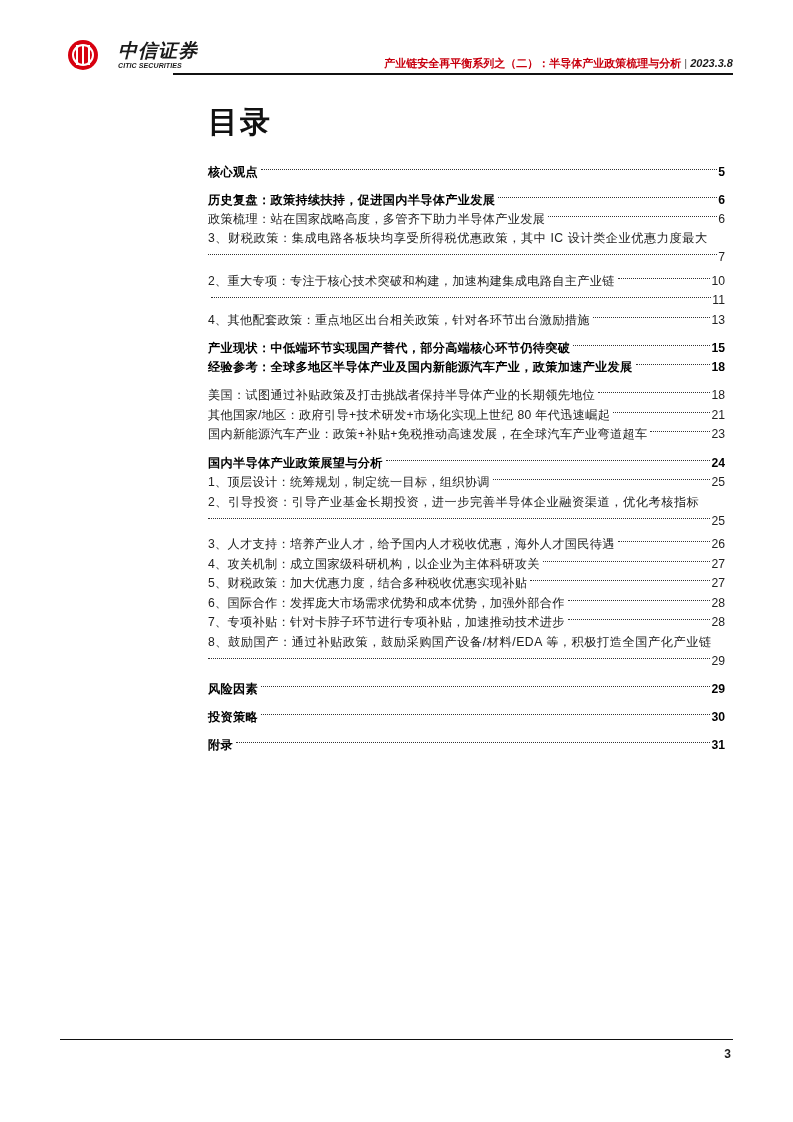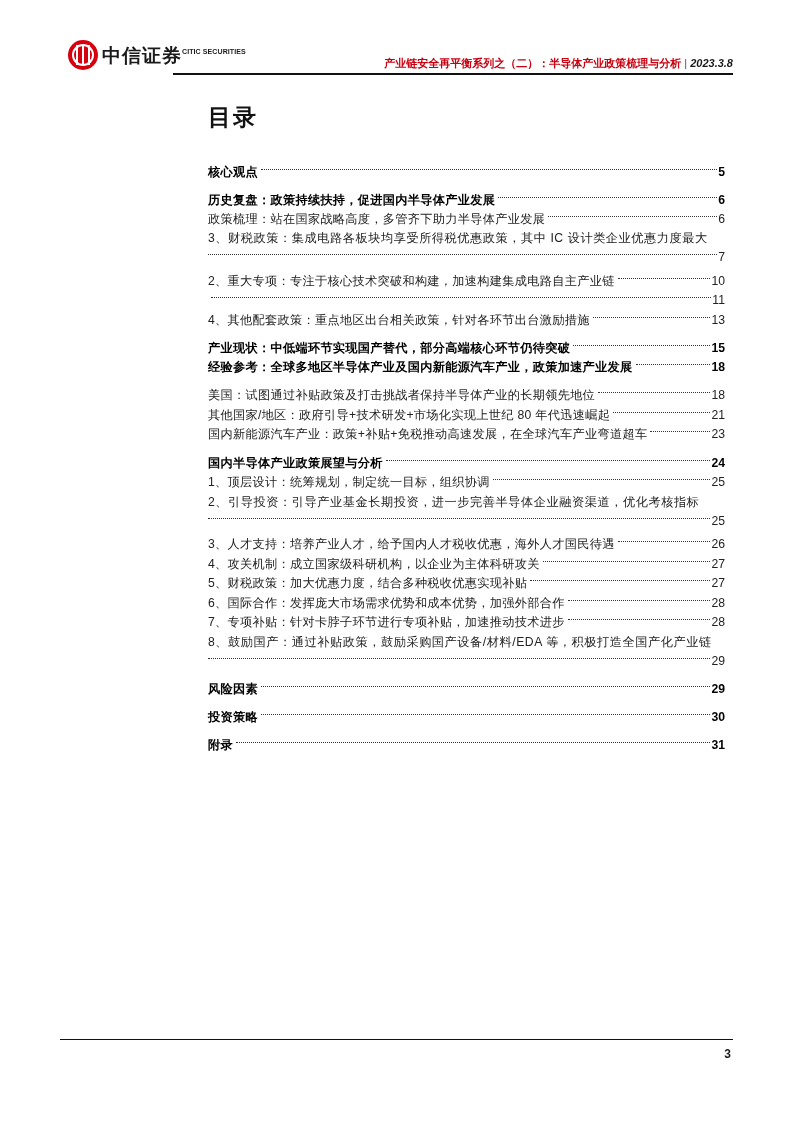--- a/index.html
+++ b/index.html
@@ -39,24 +39,25 @@
       background: #fff;
     }
     .logo-mark .ring {
       position: absolute;
       left: 4px; top: 4px;
       width: 18px; height: 18px;
       border: 2px solid #fff;
       border-radius: 50%;
     }
     .logo-text {
-      margin-left: 4px;
+      margin-left: 20px;
       display: flex;
-      flex-direction: row;
+      flex-direction: column;
       line-height: 1;
+      font-style: italic;
     }
     .logo-cn {
       font-size: 19px;
       font-weight: bold;
       color: #1a1a1a;
       letter-spacing: 1px;
     }
     .logo-en {
       font-size: 7px;
       font-weight: bold;
@@ -91,21 +92,21 @@
       top: 73px;
       height: 2px;
       background: #111;
     }
 
     
     .toc-title {
       position: absolute;
       left: 208px;
       top: 102px;
-      font-size: 23px;
+      font-size: 30px;
       font-weight: bold;
       letter-spacing: 2px;
       color: #111;
     }
 
     
     .toc {
       position: absolute;
       left: 208px;
       width: 517px;

